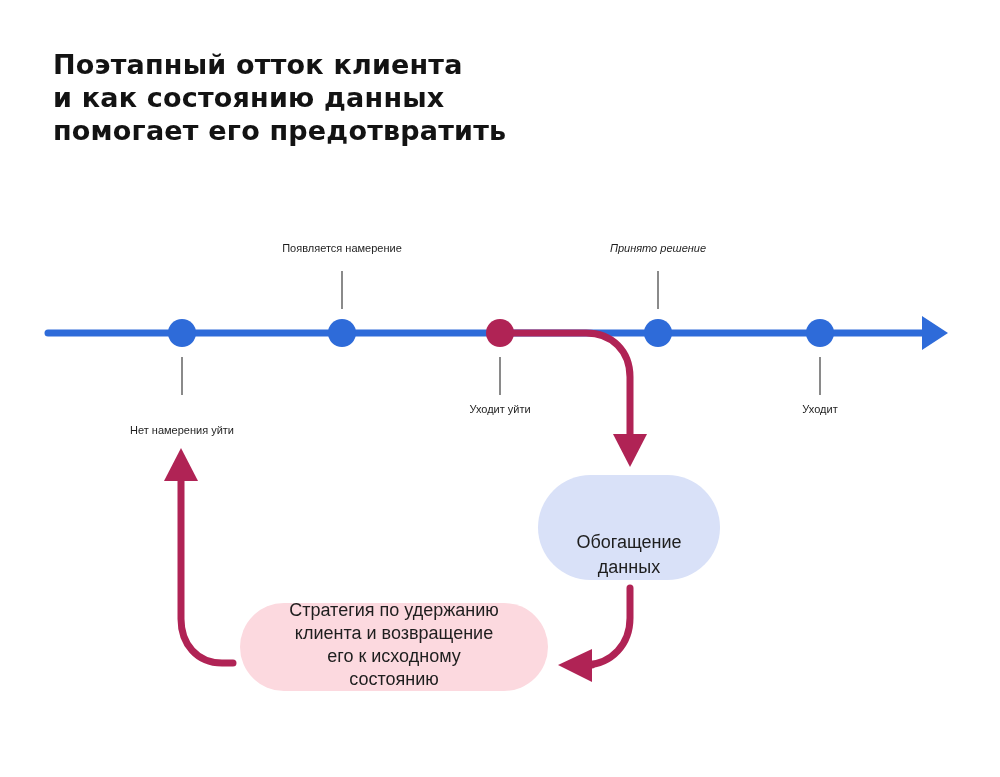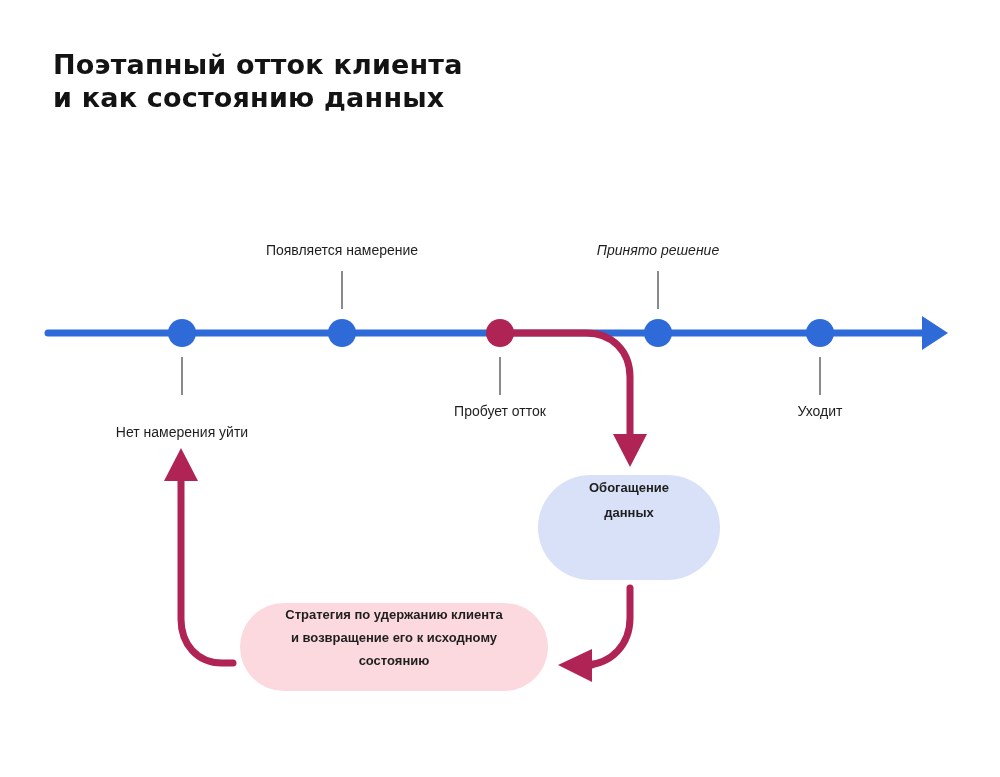--- a/index.html
+++ b/index.html
@@ -38,32 +38,32 @@
   .tl-arrow  { fill: var(--timeline-blue, #2e6bd9); }
   .tick      { stroke: var(--tick-gray, #8a8a8a); stroke-width: 2; }
   .dot-blue    { fill: var(--timeline-blue, #2e6bd9); }
   .dot-crimson { fill: var(--flow-crimson, #b02355); }
   .flow-path  { stroke: var(--flow-crimson, #b02355); stroke-width: 7; stroke-linecap: round; fill: none; }
   .flow-arrow { fill: var(--flow-crimson, #b02355); }
   .stage-label {
     position: absolute;
     transform: translateX(-50%);
     white-space: nowrap;
-    font-size: 14px;
+    font-size: 11px;
     color: var(--text-dark, #1e1e1e);
   }
   .pill {
     position: absolute;
     display: flex;
-    align-items: flex-start;
+    align-items: flex-end;
     justify-content: center;
     text-align: center;
     color: var(--text-dark, #1e1e1e);
-    font-size: 13px;
-    font-weight: 700;
+    font-size: 18px;
+    font-weight: 400;
   }
   .pill-enrichment {
     left: 538px;
     top: 475px;
     width: 182px;
     height: 105px;
     border-radius: 53px;
     background: var(--enrichment-bg, #d9e1f8);
   }
   .pill-enrichment .pill-text { width: 130px; line-height: 25px; }
@@ -78,20 +78,21 @@
   .pill-strategy .pill-text { width: 228px; line-height: 23px; }
 </style>
 </head>
 <body>
 
 <div class="card">
 
   <div class="title">
     <div>Поэтапный отток клиента</div>
     <div>и как состоянию данных</div>
+    <div>помогает его предотвратить</div>
   </div>
 
   <svg class="diagram-svg" viewBox="0 0 1000 777" xmlns="http://www.w3.org/2000/svg">
 
     <line class="tl-line" x1="48" y1="333" x2="922" y2="333"></line>
     <polygon class="tl-arrow" points="922,316 922,350 948,333"></polygon>
 
     <line class="tick" x1="342" y1="271" x2="342" y2="309"></line>
     <line class="tick" x1="658" y1="271" x2="658" y2="309"></line>
     <line class="tick" x1="182" y1="357" x2="182" y2="395"></line>
@@ -109,21 +110,21 @@
 
     <circle class="dot-blue" cx="182" cy="333" r="14"></circle>
     <circle class="dot-blue" cx="342" cy="333" r="14"></circle>
     <circle class="dot-crimson" cx="500" cy="333" r="14"></circle>
     <circle class="dot-blue" cx="658" cy="333" r="14"></circle>
     <circle class="dot-blue" cx="820" cy="333" r="14"></circle>
   </svg>
 
   <div class="stage-label" style="left:182px; top:403px;margin-top:21px;">Нет намерения уйти</div>
   <div class="stage-label" style="left:342px; top:242px;">Появляется намерение</div>
-  <div class="stage-label" style="left:500px; top:403px;">Пробует отток</div>
+  <div class="stage-label" style="left:500px; top:403px;">Уходит уйти</div>
   <div class="stage-label" style="left:658px; top:242px;font-style:italic;">Принято решение</div>
   <div class="stage-label" style="left:820px; top:403px;">Уходит</div>
 
   <div class="pill pill-enrichment">
     <div class="pill-text">Обогащение данных</div>
   </div>
   <div class="pill pill-strategy">
     <div class="pill-text">Стратегия по удержанию клиента и возвращение его к исходному состоянию</div>
   </div>
 

